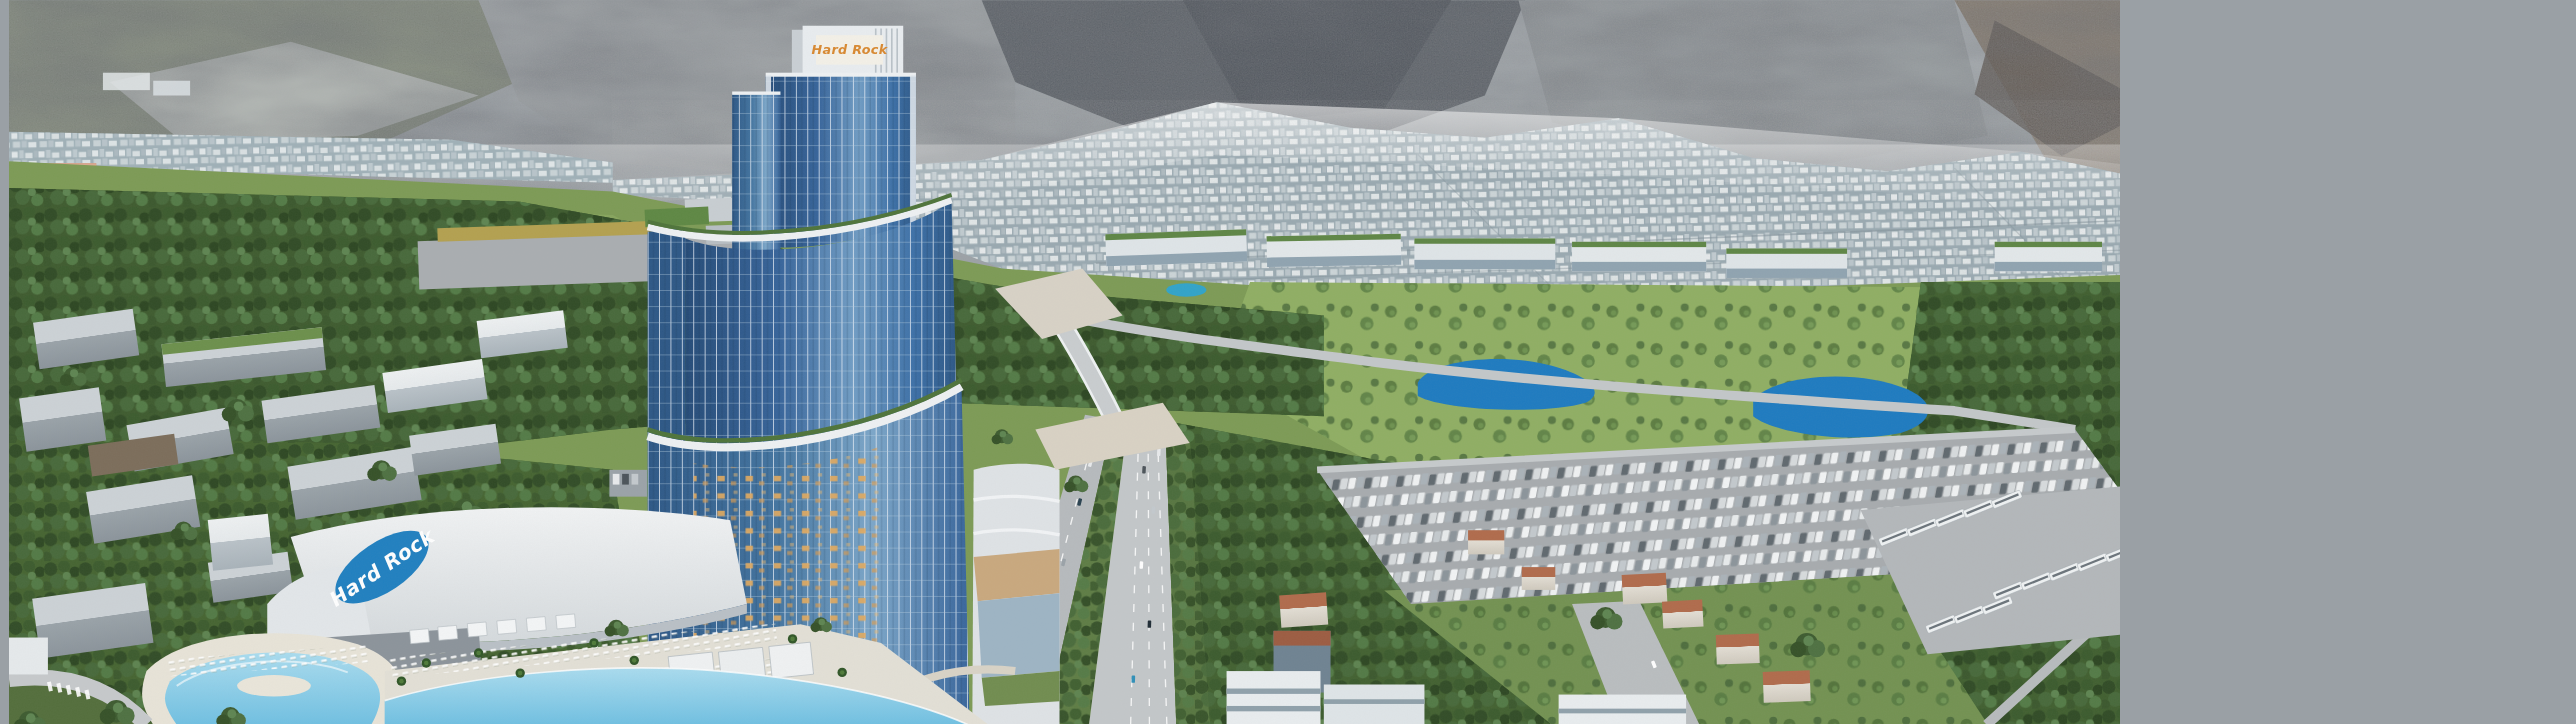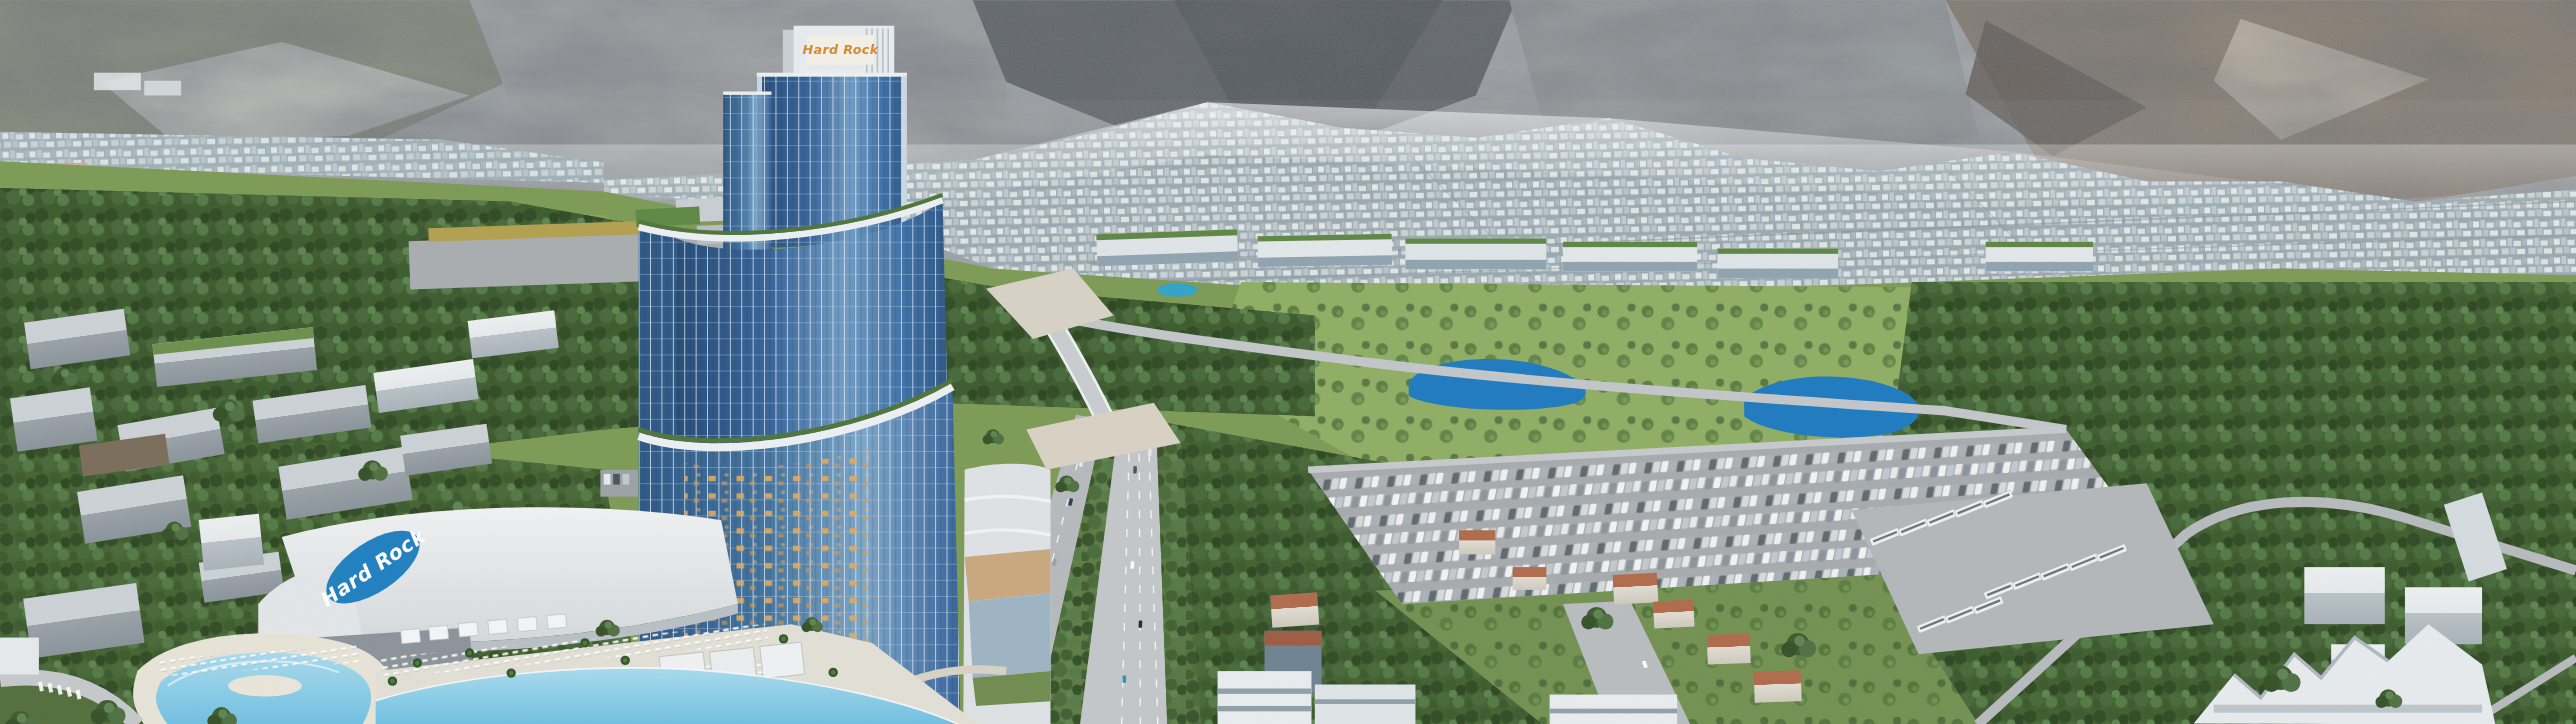--- a/index.html
+++ b/index.html
@@ -1,16 +1,16 @@
 <!DOCTYPE html>
 <html style="font-size:10.7px"><head>
 <meta charset="utf-8">
 <style>
   html,body{margin:0;padding:0;background:#9aa0a5;}
-  .stage{width:2576px;height:725px;overflow:hidden;position:relative;}
+  .stage{width:2111px;height:725px;overflow:hidden;position:relative;margin-left:9px;}
   svg{display:block;}
   text{font-family:"DejaVu Sans",sans-serif;}
   .sign-text{font-style:italic;font-weight:bold;letter-spacing:.5px;}
   .rooflogo-text{font-style:italic;font-weight:bold;letter-spacing:1px;}
 </style>
 </head>
 <body>
 
 <div class="stage">
 <svg viewBox="0 0 3840 1080" width="2576" height="725">

